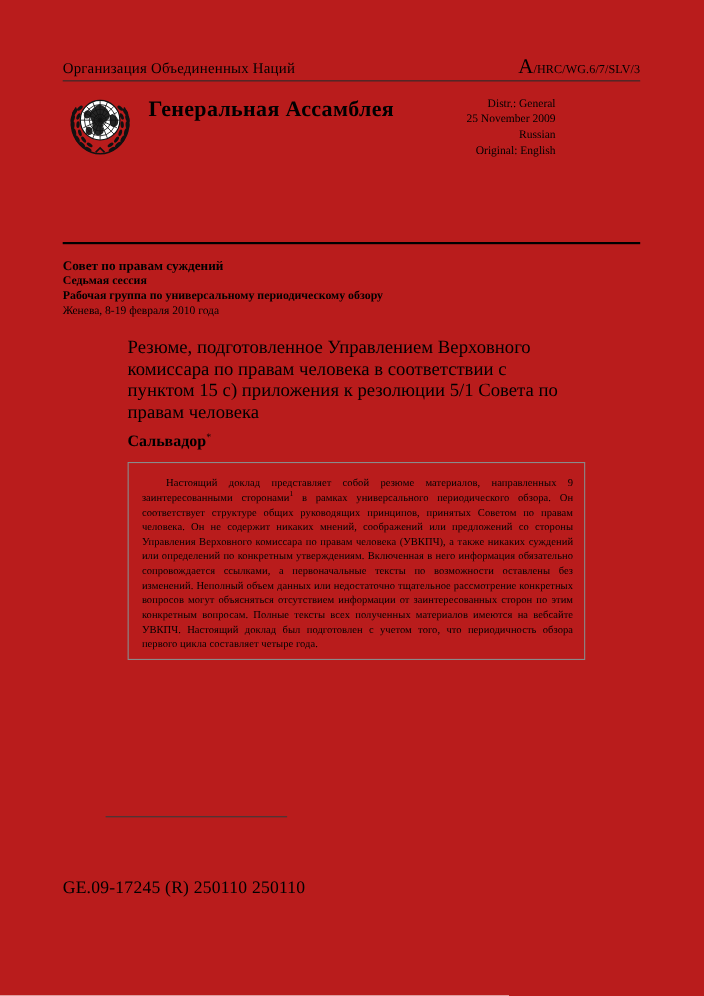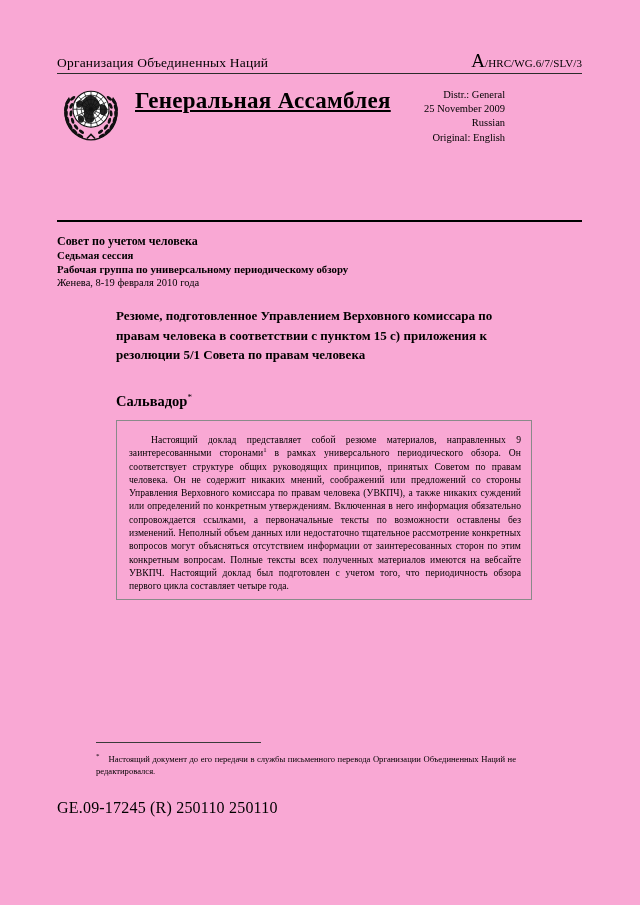--- a/index.html
+++ b/index.html
@@ -14,21 +14,21 @@
     font-family: "Liberation Serif", "DejaVu Serif", serif;
     color: #000000;
     overflow: hidden;
   }
 
   .page {
     position: absolute;
     left: 0; top: 0;
     width: 640px;
     height: 905px;
-    background: #f9a8d4;
+    background: #b91c1c;
   }
 
   
   .header-org-row {
     position: absolute;
     left: 57px;
     top: 50px;
     width: 525px;
     display: flex;
     align-items: baseline;
@@ -68,25 +68,24 @@
     position: absolute;
     left: 0px;
     top: 2px;
     width: 68px;
     height: 68px;
   }
   .ga-title {
     position: absolute;
     left: 78px;
     top: 10px;
-    font-size: 23px;
+    font-size: 20px;
     font-weight: bold;
     letter-spacing: 0.3px;
     white-space: nowrap;
-    text-decoration: underline;
   }
   .distr-block {
     position: absolute;
     left: 367px;
     top: 10px;
     font-size: 10.5px;
     line-height: 14.2px;
     white-space: nowrap;
     text-align: right;
   }
@@ -125,22 +124,22 @@
     line-height: 14px;
     white-space: nowrap;
   }
 
   
   .main-title {
     position: absolute;
     left: 116px;
     top: 306px;
     width: 400px;
-    font-size: 13px;
-    font-weight: bold;
+    font-size: 17px;
+    font-weight: normal;
     line-height: 19.6px;
   }
   .country-title {
     position: absolute;
     left: 116px;
     top: 392px;
     font-size: 14.5px;
     font-weight: bold;
     white-space: nowrap;
   }
@@ -307,32 +306,31 @@
       <div>Distr.: General</div>
       <div>25 November 2009</div>
       <div>Russian</div>
       <div>Original: English</div>
     </div>
   </div>
 
   <div class="rule-thick"></div>
 
   <div class="session-block">
-    <div class="session-council">Совет по учетом человека</div>
+    <div class="session-council">Совет по правам суждений</div>
     <div class="session-body">Седьмая сессия</div>
     <div class="session-body">Рабочая группа по универсальному периодическому обзору</div>
     <div class="session-date">Женева, 8-19 февраля 2010 года</div>
   </div>
 
   <div class="main-title">Резюме, подготовленное Управлением Верховного комиссара по правам человека в соответствии с пунктом 15 c) приложения к резолюции 5/1 Совета по правам человека</div>
 
   <div class="country-title"><span>Сальвадор</span><span class="star">*</span></div>
 
   <div class="abstract-box">
     <div class="abstract-text"><span>Настоящий доклад представляет собой резюме материалов, направленных 9 заинтересованными сторонами</span><sup>1</sup><span> в рамках универсального периодического обзора. Он соответствует структуре общих руководящих принципов, принятых Советом по правам человека. Он не содержит никаких мнений, соображений или предложений со стороны Управления Верховного комиссара по правам человека (УВКПЧ), а также никаких суждений или определений по конкретным утверждениям. Включенная в него информация обязательно сопровождается ссылками, а первоначальные тексты по возможности оставлены без изменений. Неполный объем данных или недостаточно тщательное рассмотрение конкретных вопросов могут объясняться отсутствием информации от заинтересованных сторон по этим конкретным вопросам. Полные тексты всех полученных материалов имеются на вебсайте УВКПЧ. Настоящий доклад был подготовлен с учетом того, что периодичность обзора первого цикла составляет четыре года.</span></div>
   </div>
 
   <div class="footnote-rule"></div>
-  <div class="footnote"><span class="fn-mark">*</span><span class="fn-body">Настоящий документ до его передачи в службы письменного перевода Организации Объединенных Наций не редактировался.</span></div>
 
   <div class="job-number">GE.09-17245  (R)  250110  250110</div>
 
 </div>
 
 </body></html>

